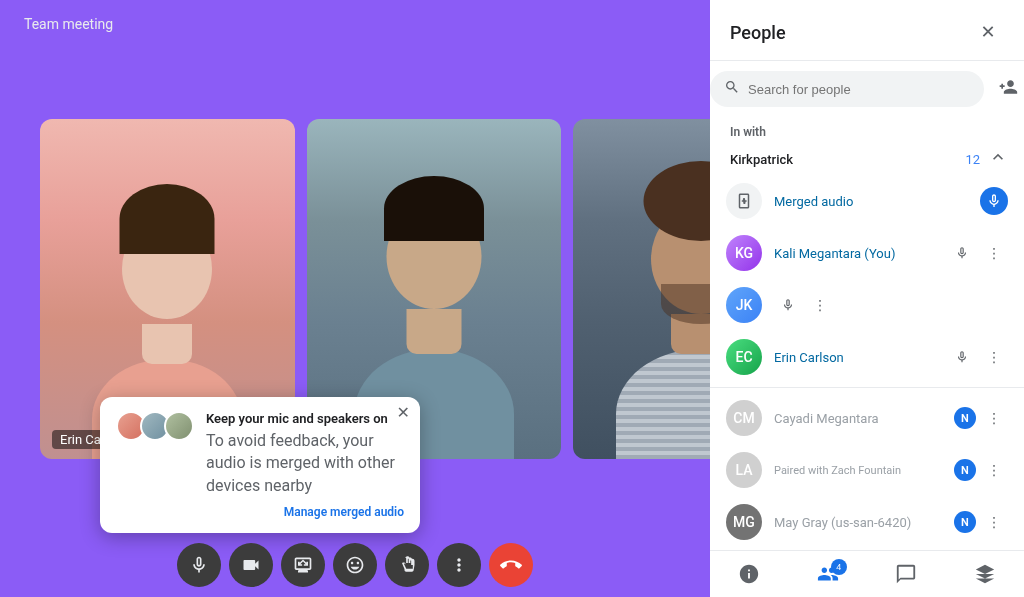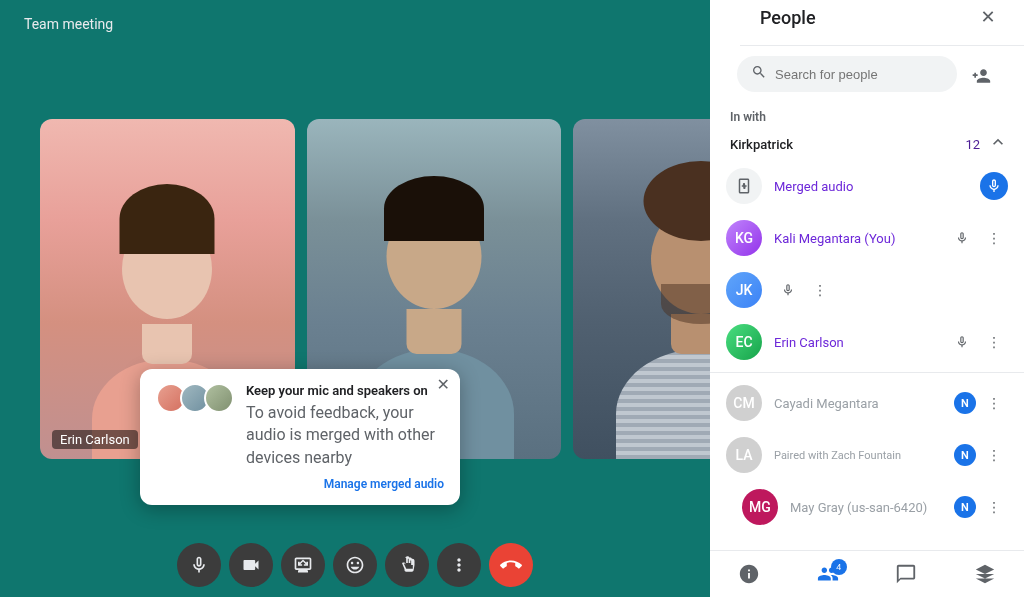--- a/index.html
+++ b/index.html
@@ -11,21 +11,21 @@
       overflow: hidden;
       position: relative;
     }
 
     
     .main-area {
       position: absolute;
       left: 0; top: 0;
       width: 848px;
       height: 597px;
-      background: #0f766e;
+      background: #8b5cf6;
     }
 
     .meeting-title {
       position: absolute;
       top: 16px;
       left: 24px;
       color: #e8eaed;
       font-size: 14px;
       font-weight: 400;
     }
@@ -163,23 +163,22 @@
       height: 597px;
       background: #fff;
       display: flex;
       flex-direction: column;
     }
 
     .panel-header {
       display: flex;
       align-items: center;
       justify-content: space-between;
-      padding: 1px 20px 12px;
+      padding: 16px 20px 12px;
       border-bottom: 1px solid #e8eaed;
-      margin-left: 30px;
     }
 
     .panel-title {
       font-size: 18px;
       font-weight: 500;
       color: #202124;
     }
 
     .close-btn {
       width: 32px;
@@ -190,23 +189,23 @@
       cursor: pointer;
       display: flex;
       align-items: center;
       justify-content: center;
       color: #5f6368;
       font-size: 18px;
     }
 
     .search-row {
       display: flex;
-      align-items: flex-end;
+      align-items: flex-start;
       gap: 8px;
-      padding: 10px 27px;
+      padding: 10px 0;
     }
 
     .search-box {
       flex: 1;
       display: flex;
       align-items: center;
       gap: 8px;
       background: #f1f3f4;
       border-radius: 24px;
       padding: 8px 14px;
@@ -255,21 +254,21 @@
     }
 
     .contributors-label {
       font-size: 13px;
       color: #202124;
       font-weight: 500;
     }
 
     .contributors-count {
       font-size: 13px;
-      color: #4c1d95;
+      color: #3b82f6;
       margin-left: auto;
       margin-right: 8px;
     }
 
     .chevron-up {
       color: #5f6368;
       font-size: 18px;
     }
 
     .participant-list {
@@ -298,21 +297,21 @@
       font-weight: 500;
       flex-shrink: 0;
       overflow: hidden;
       position: relative;
     }
 
     .p-info { flex: 1; min-width: 0; }
 
     .p-name {
       font-size: 13px;
-      color: #6d28d9;
+      color: #0369a1;
       white-space: nowrap;
       overflow: hidden;
       text-overflow: ellipsis;
     }
 
     .p-name.dimmed { color: #9aa0a6; }
 
     .p-subtitle {
       font-size: 11px;
       color: #9aa0a6;
@@ -483,21 +482,21 @@
 
         <div style="position:absolute;bottom:145px;left:50%;transform:translateX(-50%);width:100px;height:110px;background:#b89070;border-radius:50%;"></div>
 
         <div style="position:absolute;bottom:218px;left:50%;transform:translateX(-50%);width:115px;height:80px;background:#4a3020;border-radius:50%;"></div>
 
         <div style="position:absolute;bottom:135px;left:50%;transform:translateX(-50%);width:80px;height:40px;background:#4a3020;border-radius:0 0 50% 50%;opacity:0.5;"></div>
       </div>
     </div>
   </div>
 
-  <div class="notification-popup" style="position:absolute;bottom:92px;left:100px;margin-left:40px;">
+  <div class="notification-popup" style="position:absolute;bottom:64px;left:100px;">
     <div class="notif-avatars">
       <div class="notif-avatar notif-avatar-1"></div>
       <div class="notif-avatar notif-avatar-2"></div>
       <div class="notif-avatar notif-avatar-3"></div>
     </div>
     <div class="notif-content">
       <div class="notif-title">Keep your mic and speakers on</div>
       <div class="notif-body">To avoid feedback, your audio is merged with other devices nearby</div>
       <span class="notif-action">Manage merged audio</span>
     </div>
@@ -666,21 +665,21 @@
       <div class="p-info">
         <div class="p-subtitle">Paired with Zach Fountain</div>
       </div>
       <div class="p-actions">
         <div class="badge-n">N</div>
         <button class="p-action-btn">⋮</button>
       </div>
     </div>
 
     <div class="participant-item">
-      <div class="p-avatar" style="background:#be185d;margin-left:16px;">MG</div>
+      <div class="p-avatar" style="background:#737373;">MG</div>
       <div class="p-info">
         <div class="p-name dimmed">May Gray (us-san-6420)</div>
       </div>
       <div class="p-actions">
         <div class="badge-n">N</div>
         <button class="p-action-btn">⋮</button>
       </div>
     </div>
 
     <div class="participant-item">

